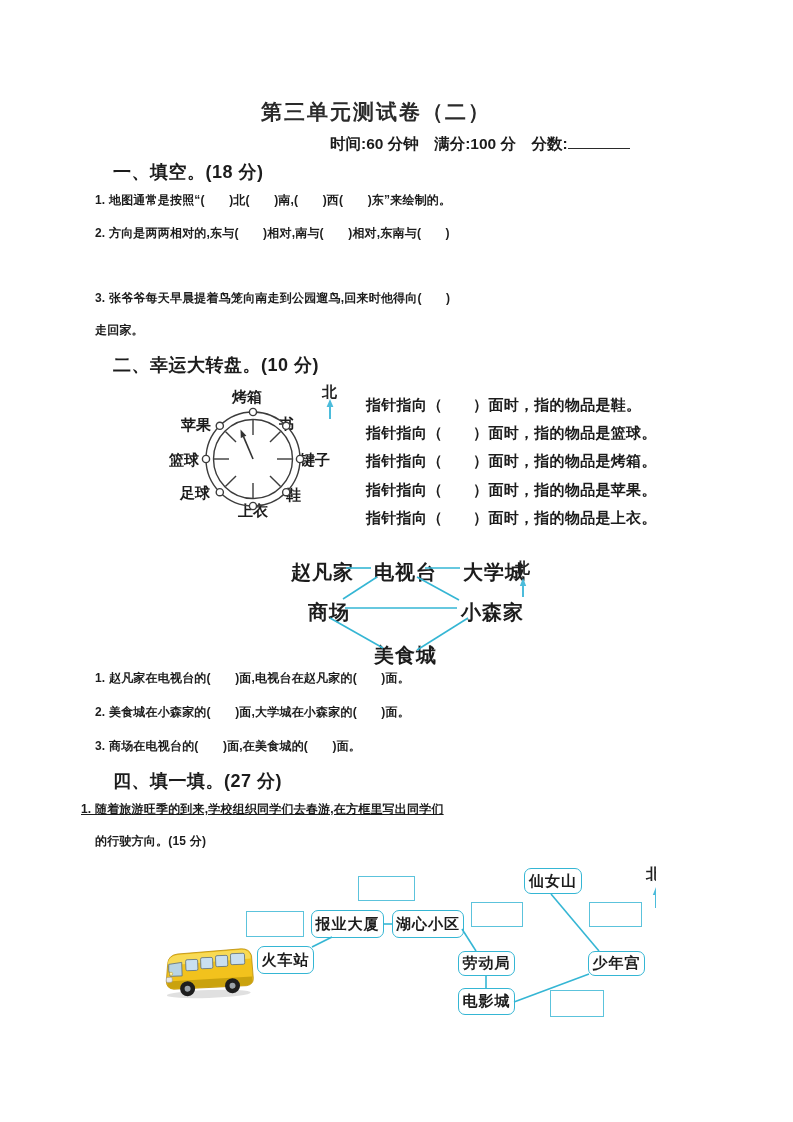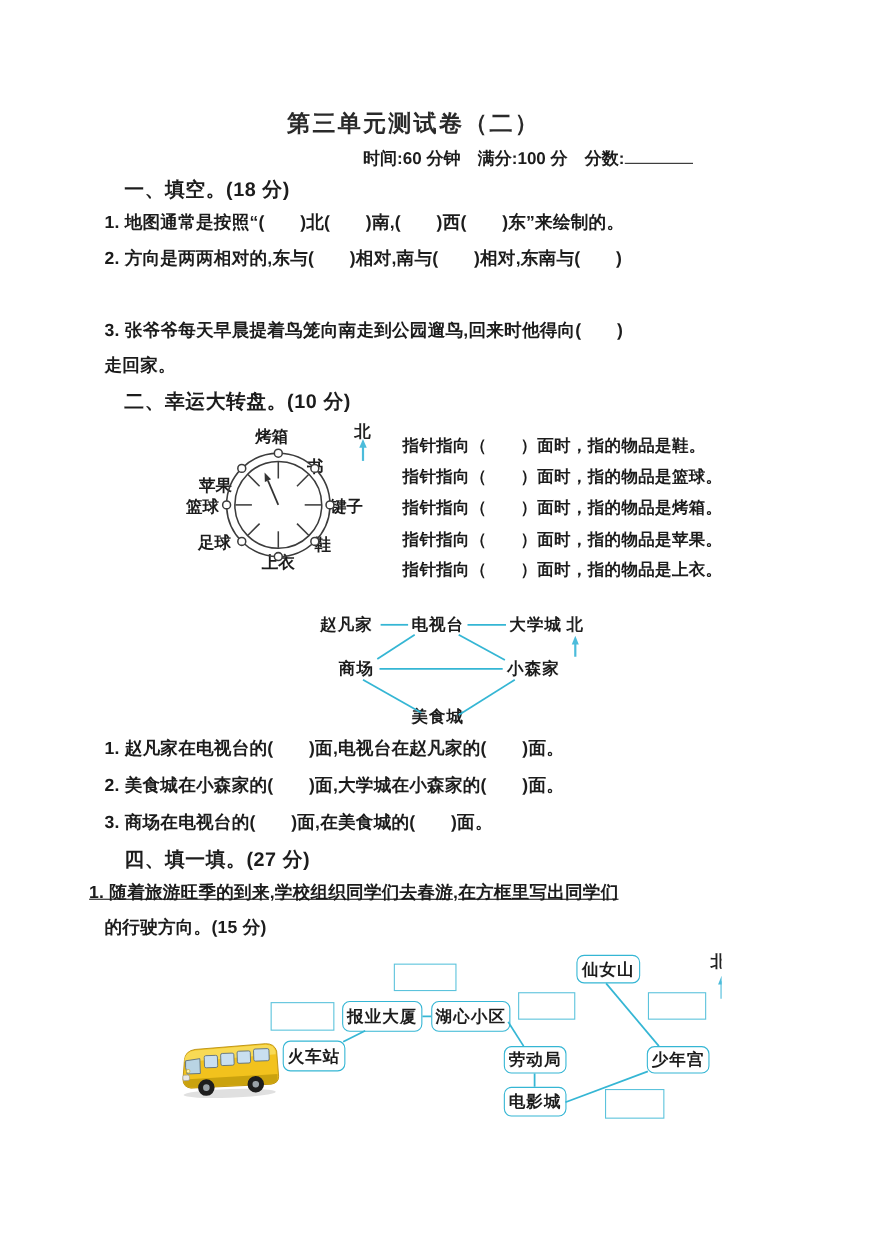--- a/index.html
+++ b/index.html
@@ -13,27 +13,27 @@
     font-family:"Liberation Sans",sans-serif;color:var(--ink);overflow:hidden;
   }
   .abs{position:absolute;white-space:nowrap;}
   .title{
     font-family:"DejaVu Serif",serif;font-weight:600;font-size:21px;letter-spacing:2px;color:#2a2a2a;
   }
   .info{font-size:15.5px;font-weight:700;}
   .score-line{
     display:inline-block;width:62px;border-bottom:1.5px solid #2a2a2a;vertical-align:baseline;height:14px;
   }
-  .bodyline{font-size:16px;font-weight:600;letter-spacing:0.2px;}
+  .bodyline{font-size:12px;font-weight:600;letter-spacing:0.2px;}
   .heading{font-size:18px;font-weight:700;letter-spacing:0.5px;}
   .kai{font-family:"DejaVu Serif",serif;font-weight:700;}
   .wheel-label{font-size:15px;}
   .north{font-size:15px;color:#222;}
   .prompt{font-size:15px;letter-spacing:0.3px;}
-  .map-label{font-size:15px;letter-spacing:1px;}
+  .map-label{font-size:20px;letter-spacing:1px;}
   .node-box{
     border:1.6px solid var(--cyan);border-radius:7px;background:#fff;
     font-family:"DejaVu Serif",serif;font-weight:700;font-size:15px;letter-spacing:1px;
     display:flex;align-items:center;justify-content:center;box-sizing:border-box;
   }
   .empty-box{
     border:1.6px solid var(--cyan2);background:#fff;box-sizing:border-box;
   }
   svg.overlay{position:absolute;left:0;top:0;pointer-events:none;}
 </style>
@@ -55,21 +55,21 @@
 
   <div class="abs heading" style="left:113px;top:353px;">二、幸运大转盘。(10 分)</div>
 
   <div class="abs kai wheel-label" style="left:232px;top:388px;">烤箱</div>
   <div class="abs kai wheel-label" style="left:279px;top:415px;">书</div>
   <div class="abs kai wheel-label" style="left:300px;top:451px;">键子</div>
   <div class="abs kai wheel-label" style="left:286px;top:486px;">鞋</div>
   <div class="abs kai wheel-label" style="left:238px;top:502px;">上衣</div>
   <div class="abs kai wheel-label" style="left:180px;top:484px;">足球</div>
   <div class="abs kai wheel-label" style="left:169px;top:451px;">篮球</div>
-  <div class="abs kai wheel-label" style="left:181px;top:432px;">苹果</div>
+  <div class="abs kai wheel-label" style="left:181px;top:416px;">苹果</div>
   <div class="abs kai north" style="left:322px;top:383px;">北</div>
 
   <div class="abs kai prompt" style="left:366px;top:396px;">指针指向（　　）面时，指的物品是鞋。</div>
   <div class="abs kai prompt" style="left:366px;top:424px;">指针指向（　　）面时，指的物品是篮球。</div>
   <div class="abs kai prompt" style="left:366px;top:452px;">指针指向（　　）面时，指的物品是烤箱。</div>
   <div class="abs kai prompt" style="left:366px;top:481px;">指针指向（　　）面时，指的物品是苹果。</div>
   <div class="abs kai prompt" style="left:366px;top:509px;">指针指向（　　）面时，指的物品是上衣。</div>
 
 
   <div class="abs kai map-label" style="left:291px;top:559px;">赵凡家</div>

